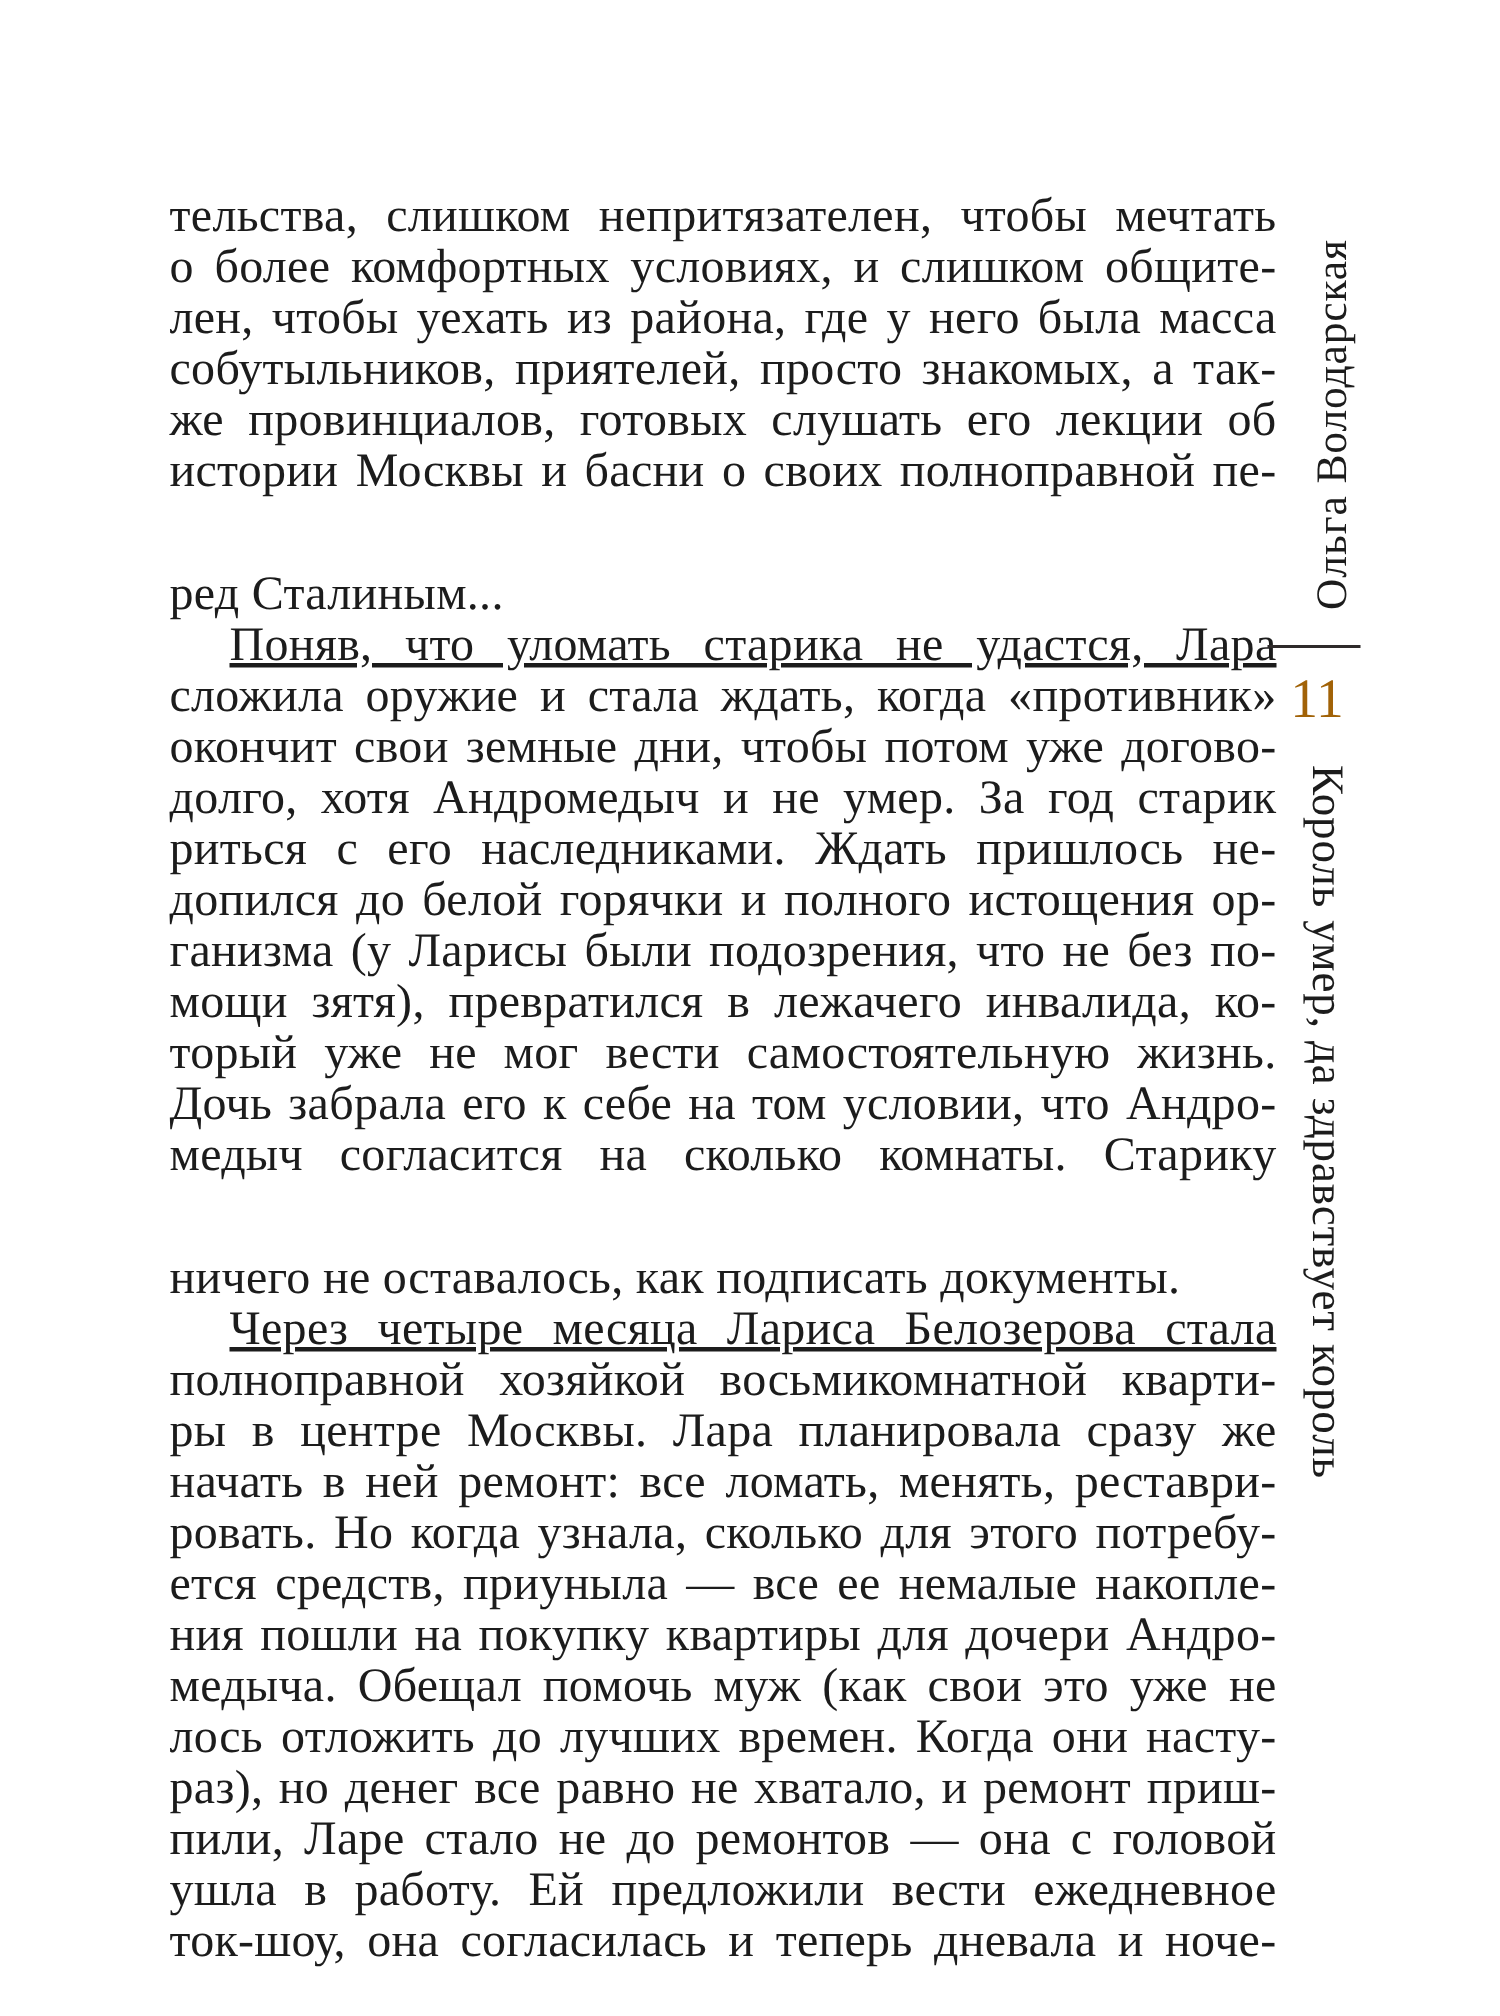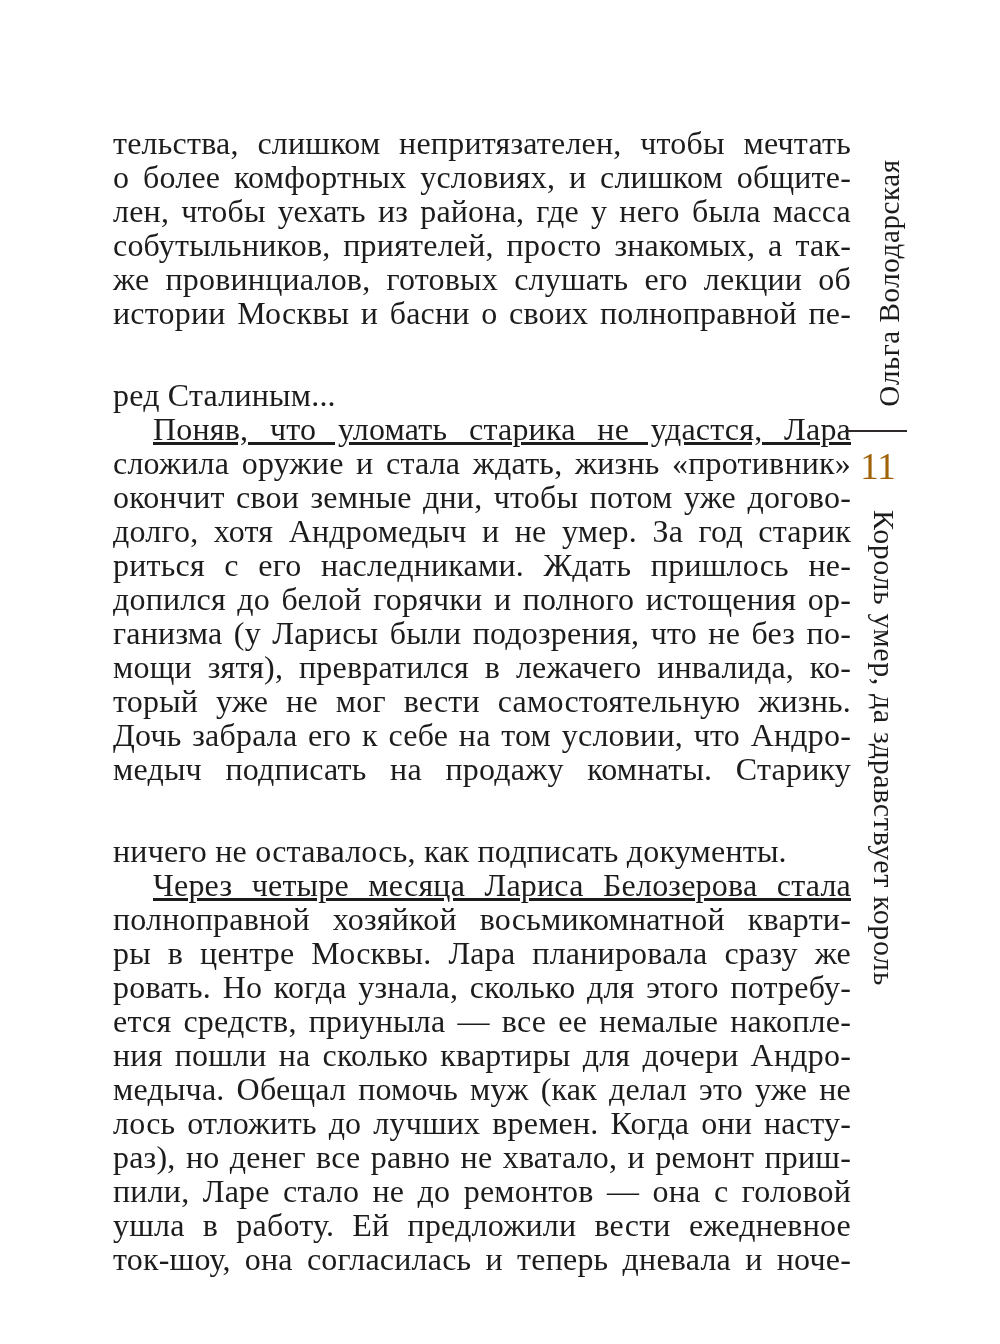--- a/index.html
+++ b/index.html
@@ -86,38 +86,39 @@
 
   <div id="body-text">
       <div class="line">тельства, слишком непритязателен, чтобы мечтать</div>
       <div class="line">о более комфортных условиях, и слишком общите-</div>
       <div class="line">лен, чтобы уехать из района, где у него была масса</div>
       <div class="line">собутыльников, приятелей, просто знакомых, а так-</div>
       <div class="line">же провинциалов, готовых слушать его лекции об</div>
       <div class="line">истории Москвы и басни о своих полноправной пе-</div>
       <div class="line flush">ред Сталиным...</div>
       <div class="line indent">Поняв, что уломать старика не удастся, Лара</div>
-      <div class="line">сложила оружие и стала ждать, жизнь «противник»</div>
+      <div class="line">сложила оружие и стала ждать, когда «противник»</div>
       <div class="line">окончит свои земные дни, чтобы потом уже догово-</div>
       <div class="line">долго, хотя Андромедыч и не умер. За год старик</div>
       <div class="line">риться с его наследниками. Ждать пришлось не-</div>
       <div class="line">допился до белой горячки и полного истощения ор-</div>
       <div class="line">ганизма (у Ларисы были подозрения, что не без по-</div>
       <div class="line">мощи зятя), превратился в лежачего инвалида, ко-</div>
       <div class="line">торый уже не мог вести самостоятельную жизнь.</div>
       <div class="line">Дочь забрала его к себе на том условии, что Андро-</div>
-      <div class="line">медыч подписать на продажу комнаты. Старику</div>
+      <div class="line">медыч согласится на сколько комнаты. Старику</div>
       <div class="line flush">ничего не оставалось, как подписать документы.</div>
       <div class="line indent">Через четыре месяца Лариса Белозерова стала</div>
       <div class="line">полноправной хозяйкой восьмикомнатной кварти-</div>
       <div class="line">ры в центре Москвы. Лара планировала сразу же</div>
+      <div class="line">начать в ней ремонт: все ломать, менять, реставри-</div>
       <div class="line">ровать. Но когда узнала, сколько для этого потребу-</div>
       <div class="line">ется средств, приуныла — все ее немалые накопле-</div>
-      <div class="line">ния пошли на сколько квартиры для дочери Андро-</div>
-      <div class="line">медыча. Обещал помочь муж (как делал это уже не</div>
+      <div class="line">ния пошли на покупку квартиры для дочери Андро-</div>
+      <div class="line">медыча. Обещал помочь муж (как свои это уже не</div>
       <div class="line">лось отложить до лучших времен. Когда они насту-</div>
       <div class="line">раз), но денег все равно не хватало, и ремонт приш-</div>
       <div class="line">пили, Ларе стало не до ремонтов — она с головой</div>
       <div class="line">ушла в работу. Ей предложили вести ежедневное</div>
       <div class="line">ток-шоу, она согласилась и теперь дневала и ноче-</div>
     </div>
 
   <div class="v-anchor" id="author-anchor">
     <span>Ольга Володарская</span>
   </div>

